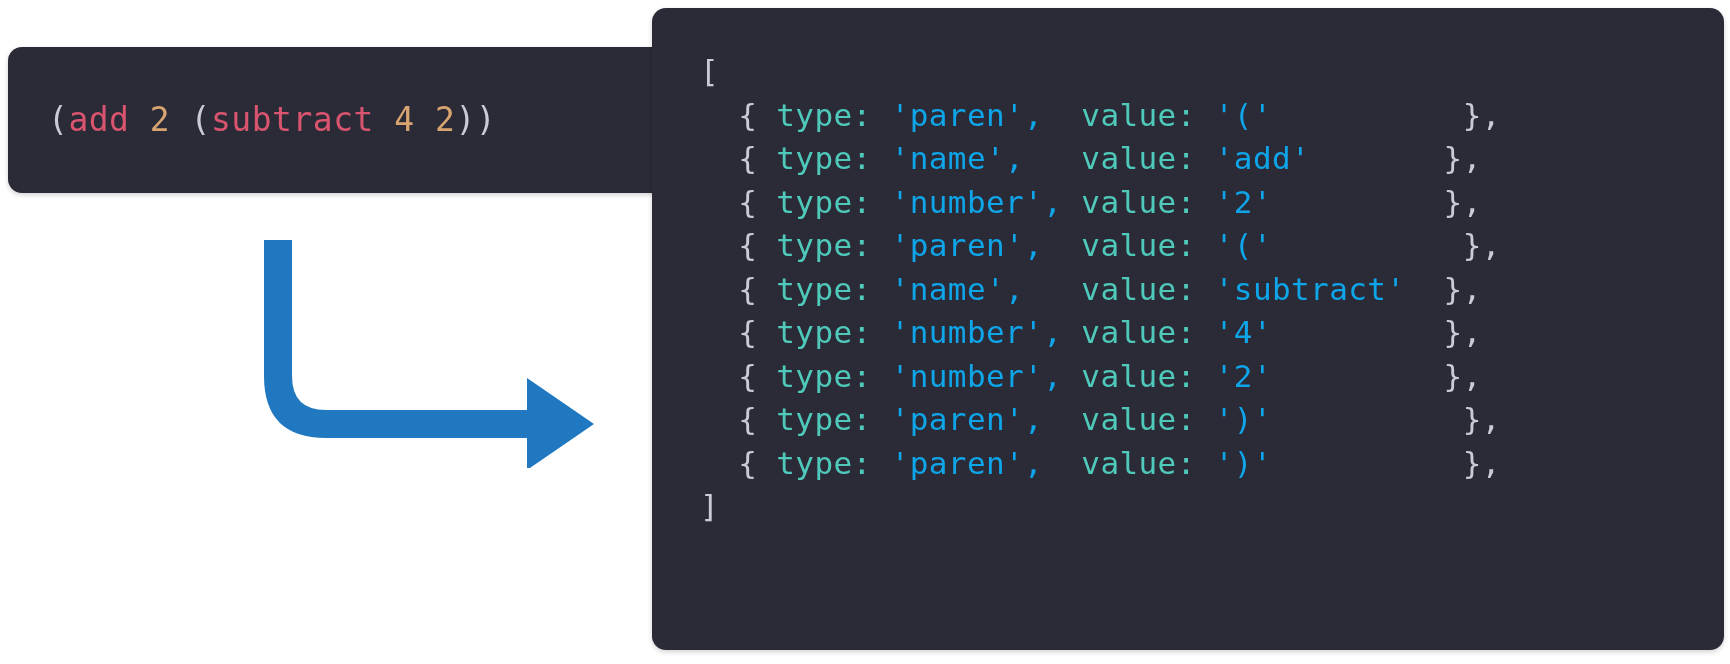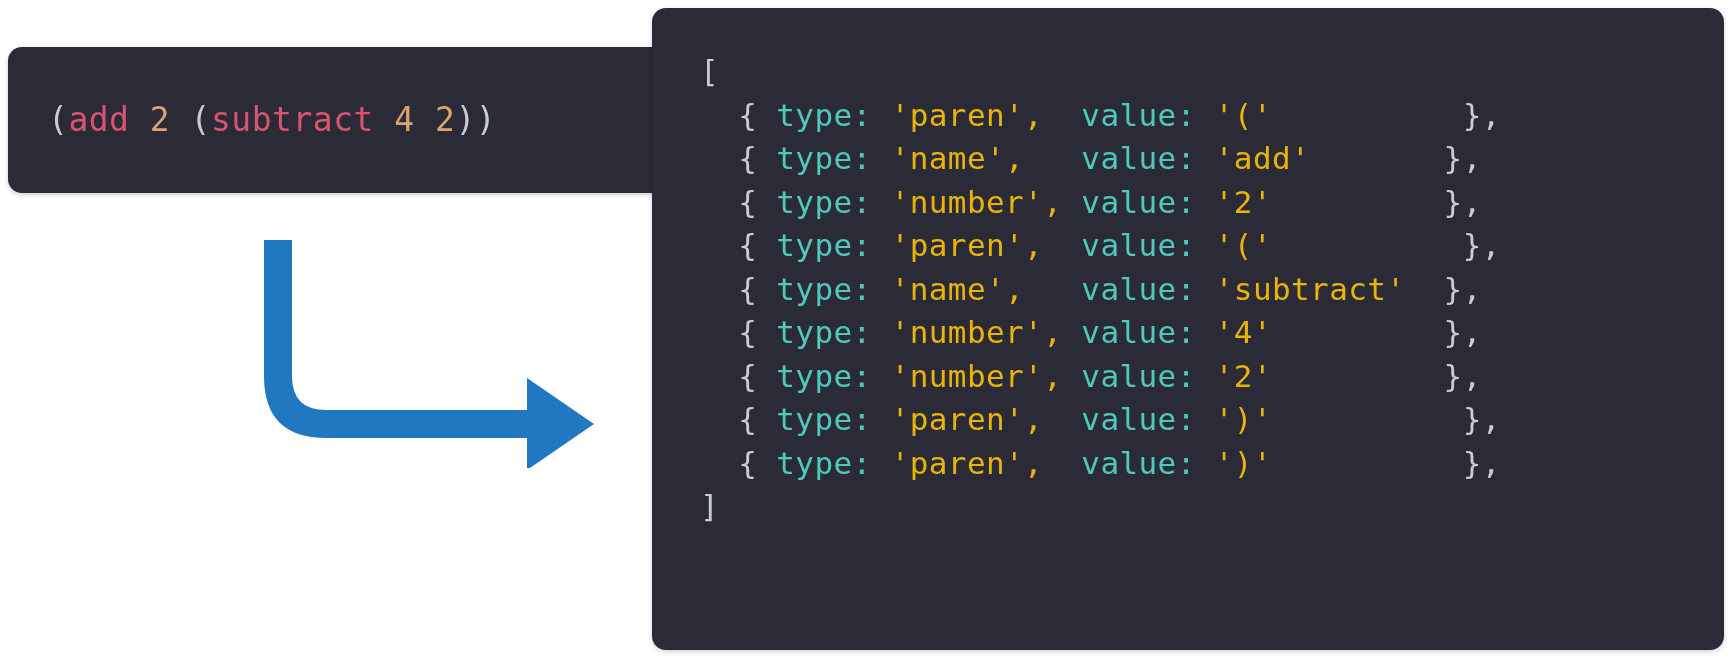--- a/index.html
+++ b/index.html
@@ -82,21 +82,21 @@
     font-family: "DejaVu Sans Mono", monospace;
     font-size: 31px;
     line-height: 43.5px;
     white-space: pre;
     letter-spacing: 0.4px;
   }
   .code-line { display: block; height: 43.5px; }
 
   .c-punct  { color: #c9ccd6; }
   .c-key    { color: #4ec9ba; text-align: center; }
-  .c-string { color: #eab308; }
+  .c-string { color: #0ea5e9; }
 </style>
 </head>
 <body>
 
 <div id="stage">
 
   <div class="source-panel">
     <div class="source-code" id="source-code-text"><span class="tok-paren">(</span><span class="tok-name">add</span><span class="tok-space"> </span><span class="tok-number">2</span><span class="tok-space"> </span><span class="tok-paren">(</span><span class="tok-name">subtract</span><span class="tok-space"> </span><span class="tok-number">4</span><span class="tok-space"> </span><span class="tok-number">2</span><span class="tok-paren">)</span><span class="tok-paren">)</span></div>
   </div>
 

